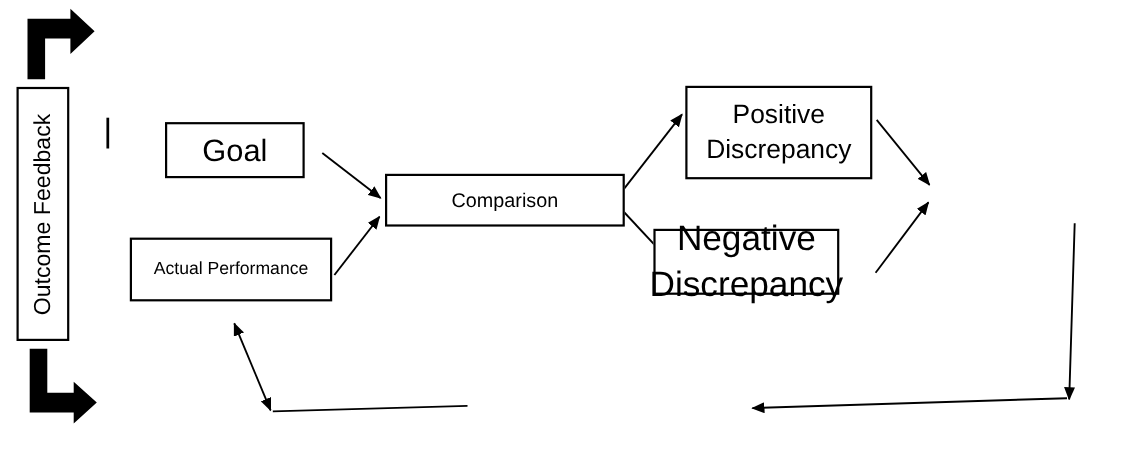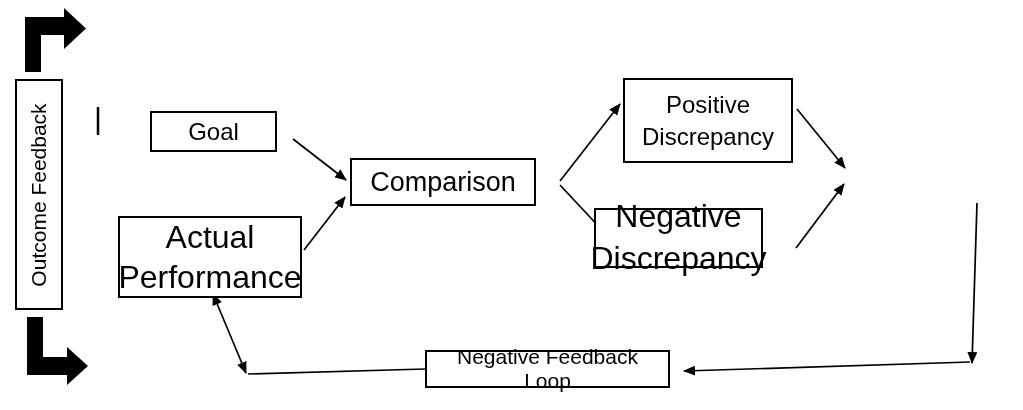--- a/index.html
+++ b/index.html
@@ -26,23 +26,23 @@
     position: absolute;
     box-sizing: border-box;
     border: 2px solid #000000;
     background: #ffffff;
     display: flex;
     align-items: center;
     justify-content: center;
     text-align: center;
     color: #000000;
   }
-  .node-goal            { left:150px; top:111px; width:127px; height:41px;  font-size:24px; }
-  .node-actual          { left:118px; top:216px; width:184px; height:82px;  font-size:32px; line-height:1.25; }
-  .node-comparison      { left:350px; top:158px; width:186px; height:48px;  font-size:27px; }
+  .node-goal            { left:150px; top:111px; width:127px; height:51px;  font-size:28px; }
+  .node-actual          { left:118px; top:216px; width:184px; height:58px;  font-size:16px; line-height:1.25; }
+  .node-comparison      { left:350px; top:158px; width:218px; height:48px;  font-size:18px; }
   .node-positive        { left:623px; top:78px;  width:170px; height:85px;  font-size:24px; line-height:1.3; }
   .node-negative        { left:594px; top:208px; width:169px; height:60px;  font-size:32px; line-height:1.3; }
   .node-feedback        { left:850px; top:156px; width:142px; height:46px;  font-size:25px; }
   .node-loop            { left:425px; top:350px; width:245px; height:38px;  font-size:21px; }
   .node-outcome {
     left:15px; top:79px; width:48px; height:231px;
   }
   .node-outcome .vtext {
     position: absolute;
     left: 50%; top: 50%;
@@ -99,17 +99,14 @@
 
   <div class="node node-positive">
     <span class="label-wrap">Positive Discrepancy</span>
   </div>
 
   <div class="node node-negative">
     <span class="label-wrap">Negative Discrepancy</span>
   </div>
 
 
-  <div class="node node-loop">
-    <span class="label-wrap">Negative Feedback Loop</span>
-  </div>
 
 </div>
 
 </body></html>

